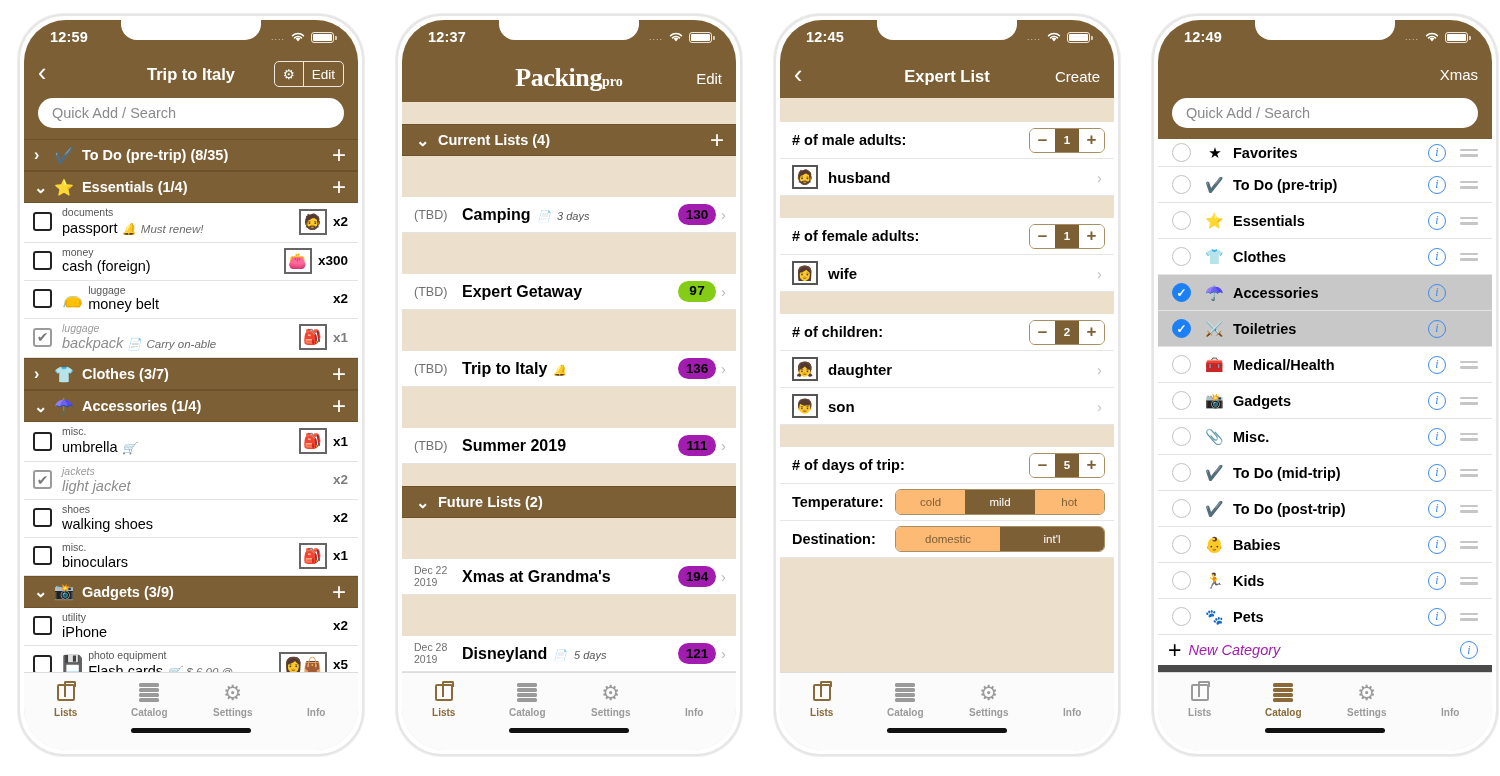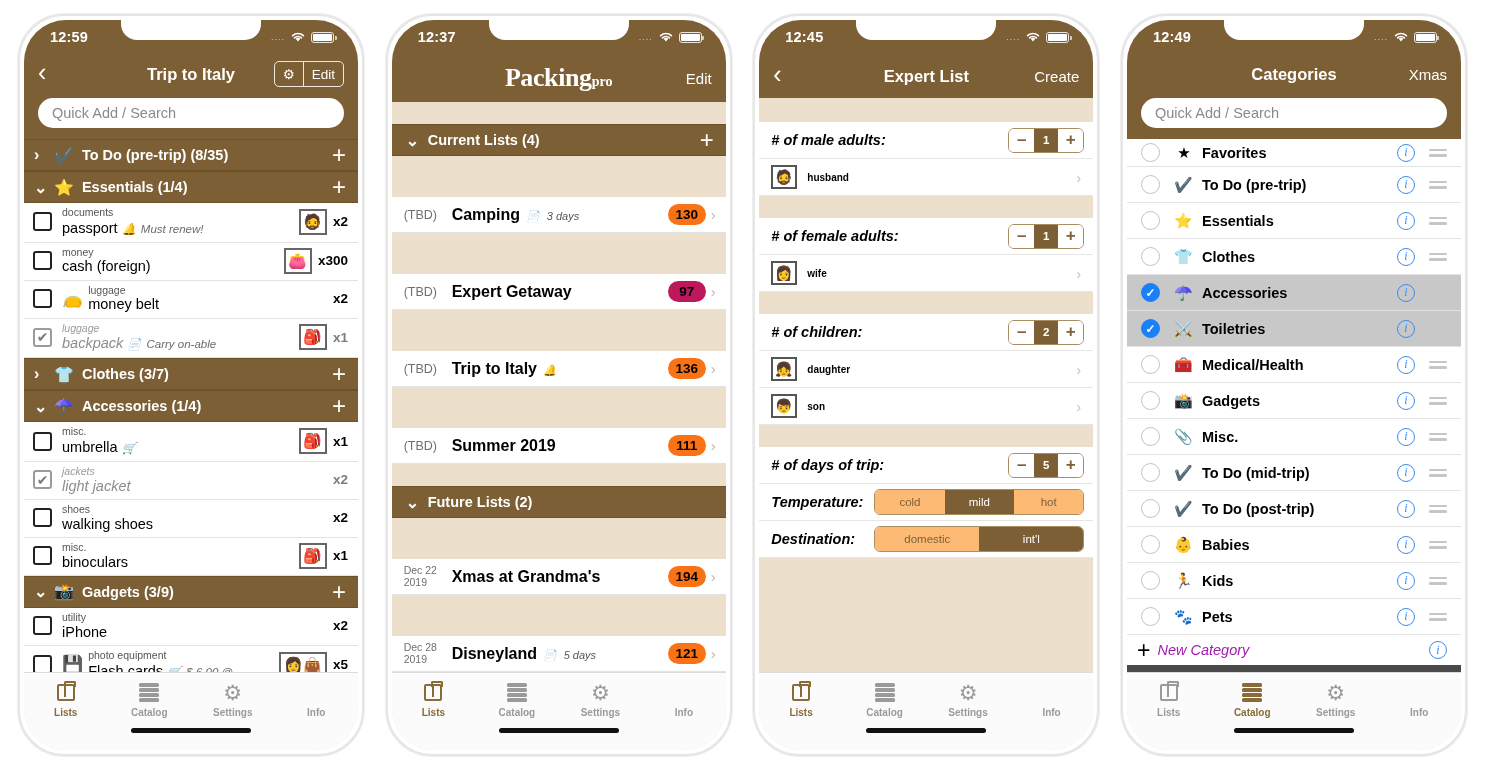--- a/index.html
+++ b/index.html
@@ -7,21 +7,21 @@
     width: 1500px; height: 776px;
     background: #ffffff;
     font-family: "Liberation Sans", sans-serif;
     overflow: hidden;
   }
   .stage {
     position: relative;
     width: 1500px; height: 548px;
     display: flex;
     justify-content: space-between;
-    padding: 14px 33px 20px 18px;
+    padding: 14px 2px 20px 18px;
   }
   
   .phone {
     position: relative;
     width: 346px; height: 742px;
     background: #fff;
     border-radius: 46px;
     border: 2px solid #e6e6e6;
     box-shadow: 0 0 0 1px #efefef;
     overflow: hidden;
@@ -177,38 +177,38 @@
   }
   .ldate {
     width: 48px; flex: 0 0 auto;
     font-size: 10.5px; color: #6f6f6f; line-height: 1.12; text-align: left;
   }
   .ldate.tbd { font-size: 12.5px; padding-top: 1px; }
   .lname { font-size: 16px; font-weight: bold; color: #000; }
   .ldays { font-size: 11px; font-style: italic; color: #555; font-weight: normal; margin-left: 2px;}
   .lbadge {
     margin-left: auto;
-    background: #f97316; color: #000;
+    background: #a21caf; color: #000;
     border-radius: 11px;
     min-width: 38px; height: 21px;
     display: flex; align-items: center; justify-content: center;
     font-size: 13.5px; font-weight: bold;
     padding: 0 7px;
   }
-  .lbadge.red { background: #be185d; }
+  .lbadge.red { background: #84cc16; font-family: Liberation Mono, monospace; }
   .lchev { margin-left: 5px; color: #b9b9b9; font-size: 15px; }
   
   .erow {
     display: flex; align-items: center;
     min-height: 37px;
     padding: 0 9px 0 12px;
     background: #fff;
     border-bottom: 1px solid #e6e6e6;
   }
-  .elabel { font-size: 14.5px; font-weight: bold; color: #000; font-style: italic; }
+  .elabel { font-size: 14.5px; font-weight: bold; color: #000; }
   .stepper {
     margin-left: auto;
     display: flex; align-items: stretch;
     border: 1.4px solid #9a seventy; border: 1.4px solid #a98e62;
     border-radius: 6px; overflow: hidden; height: 25px;
   }
   .stepper div {
     display: flex; align-items: center; justify-content: center;
     width: 25px; font-size: 17px; font-weight: bold; background: #fff; color: #7d5f35;
   }
@@ -218,21 +218,21 @@
   .prow {
     display: flex; align-items: center;
     height: 37px; padding: 0 12px;
     background: #fff; border-bottom: 1px solid #e6e6e6;
   }
   .pthumb {
     width: 26px; height: 24px; border: 2px solid #555;
     display: flex; align-items: center; justify-content: center;
     font-size: 14px; margin-right: 10px; flex: 0 0 auto;
   }
-  .pname { font-size: 10px; font-weight: bold; text-align: center; }
+  .pname { font-size: 15px; font-weight: bold; text-align: center; }
   .pchev { margin-left: auto; color: #c2c2c2; font-size: 15px; }
   .segwrap {
     margin-left: auto;
     display: flex;
     border: 1.3px solid #a98e62;
     border-radius: 6px; overflow: hidden;
     height: 26px; width: 210px;
   }
   .seg {
     flex: 1 1 0;
@@ -793,21 +793,20 @@
             <span class="dots">....</span>
             <svg class="wifi" viewBox="0 0 16 12">
                 <path d="M8 10.6 L5.6 7.6 a3.8 3.8 0 0 1 4.8 0 Z" fill="#fff"></path>
                 <path d="M2.6 4.6 a8 8 0 0 1 10.8 0" stroke="#fff" stroke-width="1.6" fill="none" stroke-linecap="round"></path>
                 <path d="M4.5 6.8 a5.2 5.2 0 0 1 7 0" stroke="#fff" stroke-width="1.6" fill="none" stroke-linecap="round"></path>
               </svg>
             <span class="batt"></span>
           </span>
         </div>
         <div class="navbar">
-          <span class="nav-title">Categories</span>
           <span class="nav-right">Xmas</span>
         </div>
         <div class="searchwrap">
           <div class="searchbox">Quick Add / Search</div>
         </div>
       </div>
       <div class="body white">
         <div class="crow" style="height:28px">
           <span class="radio"></span>
           <span class="cemo">★</span>

